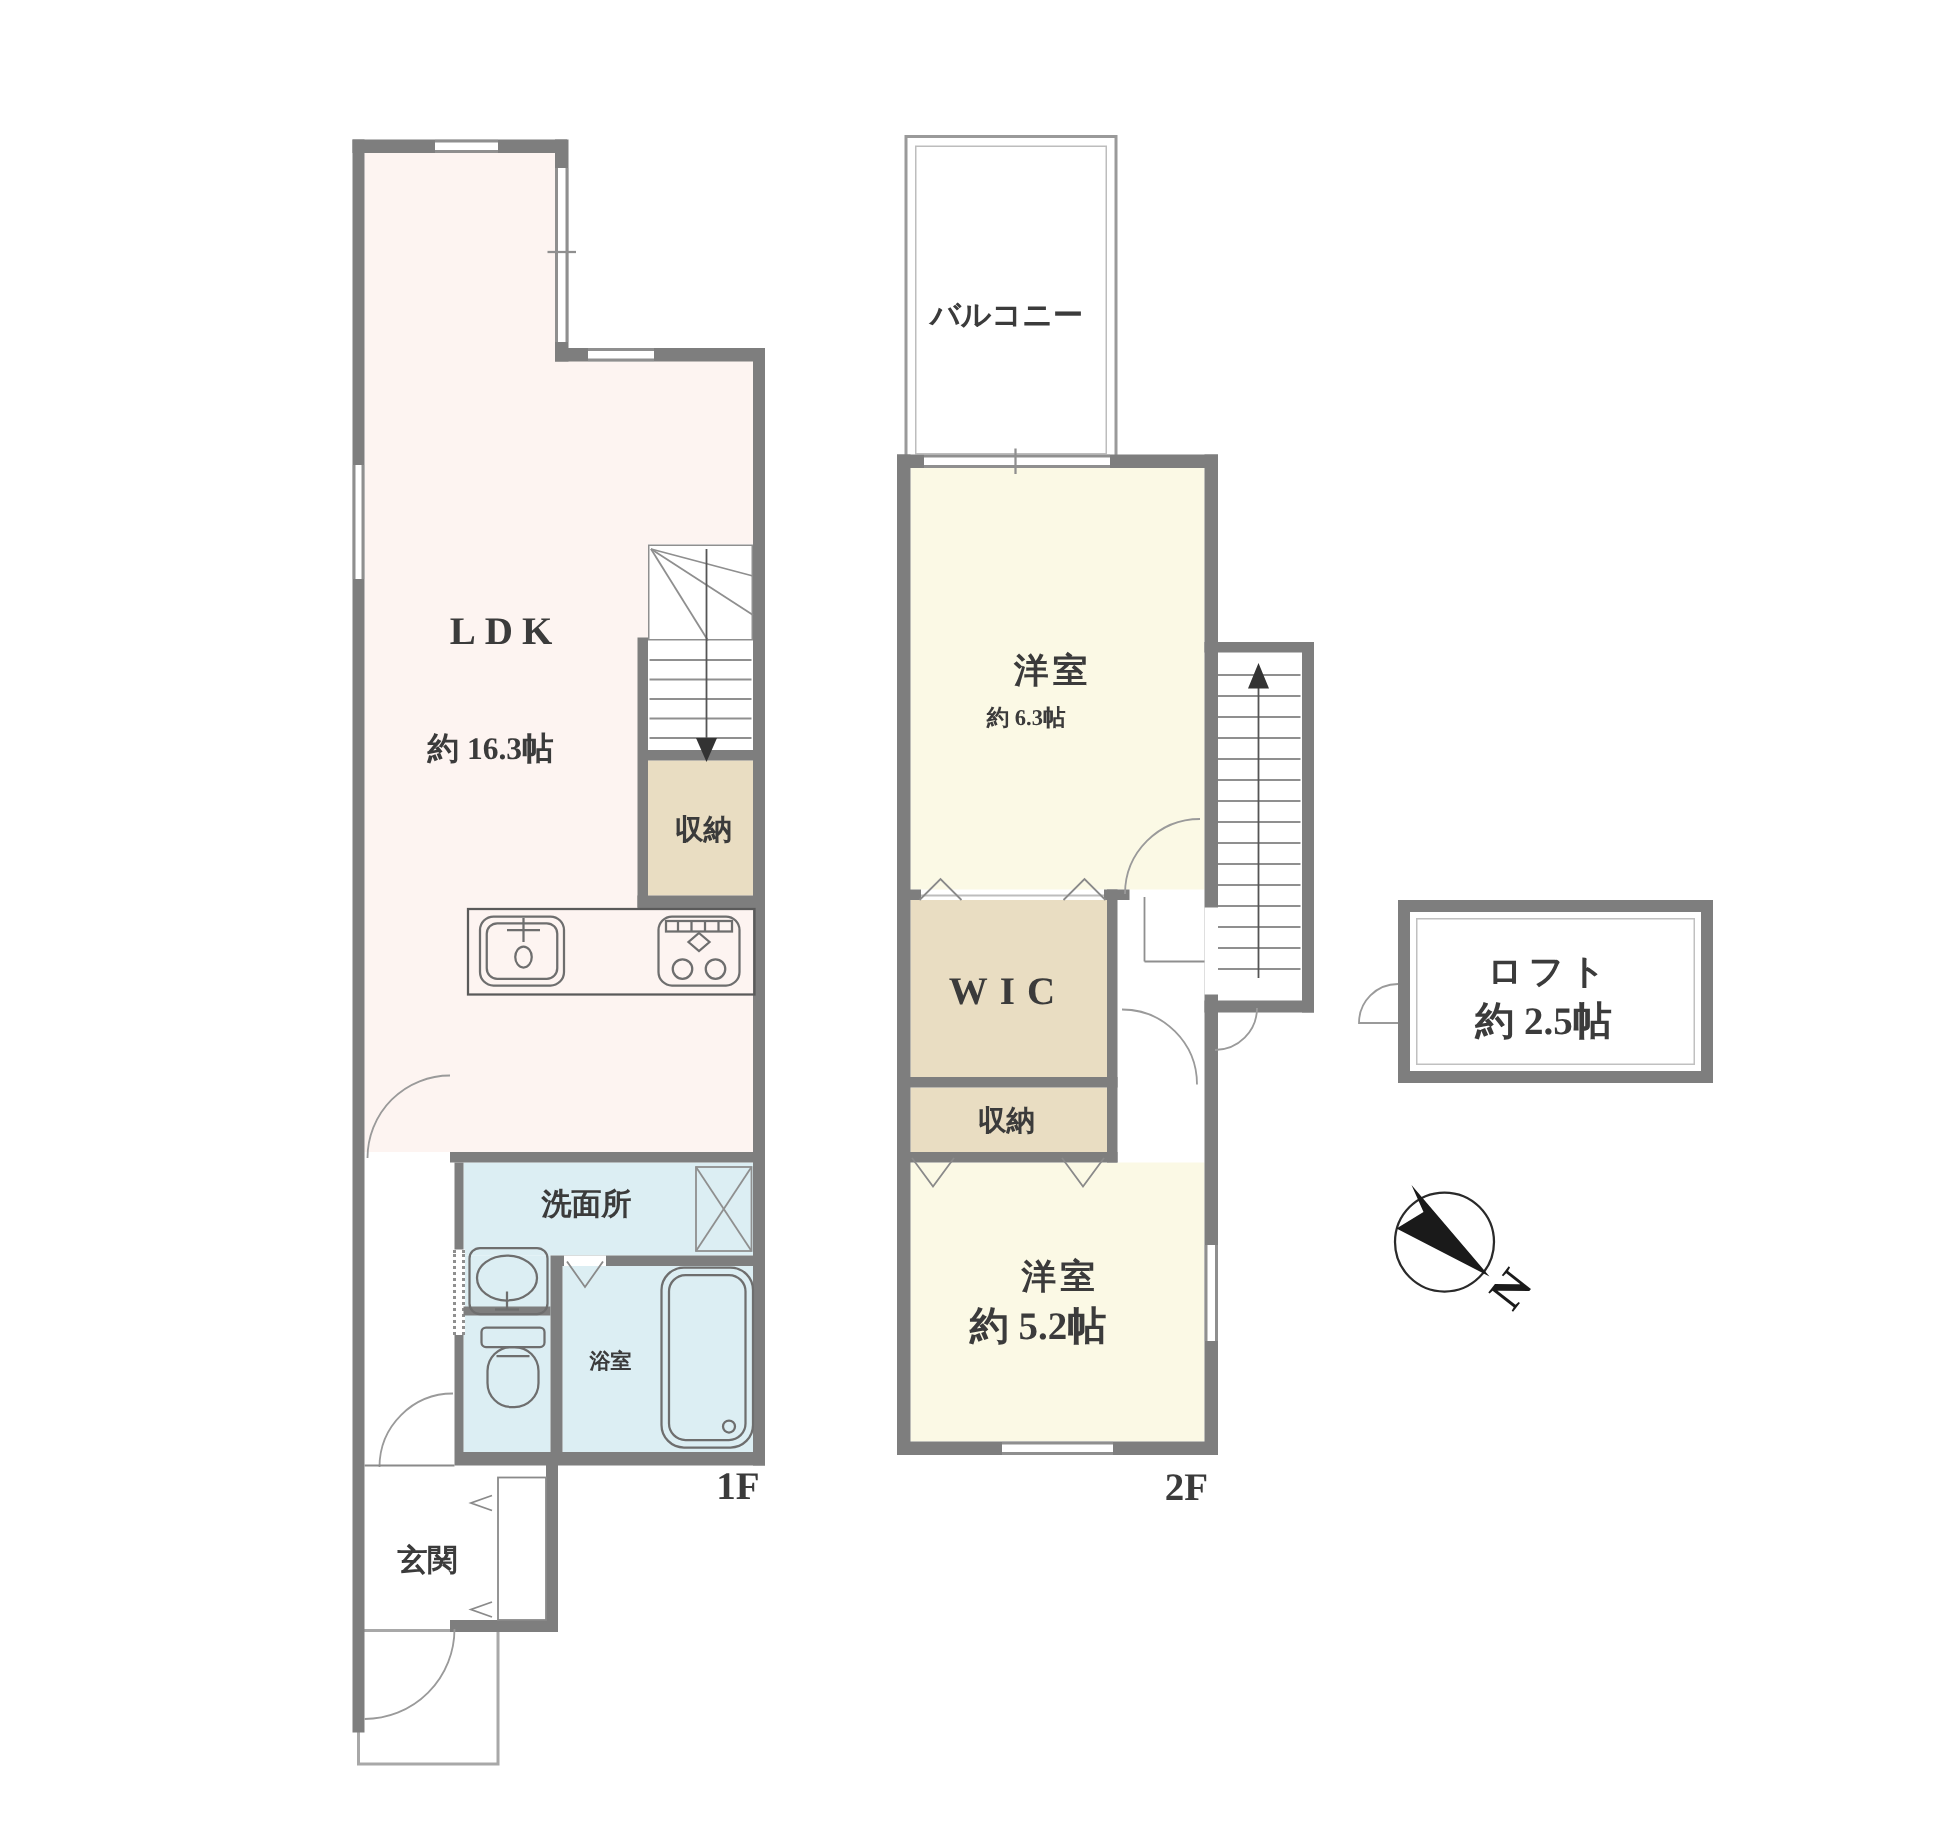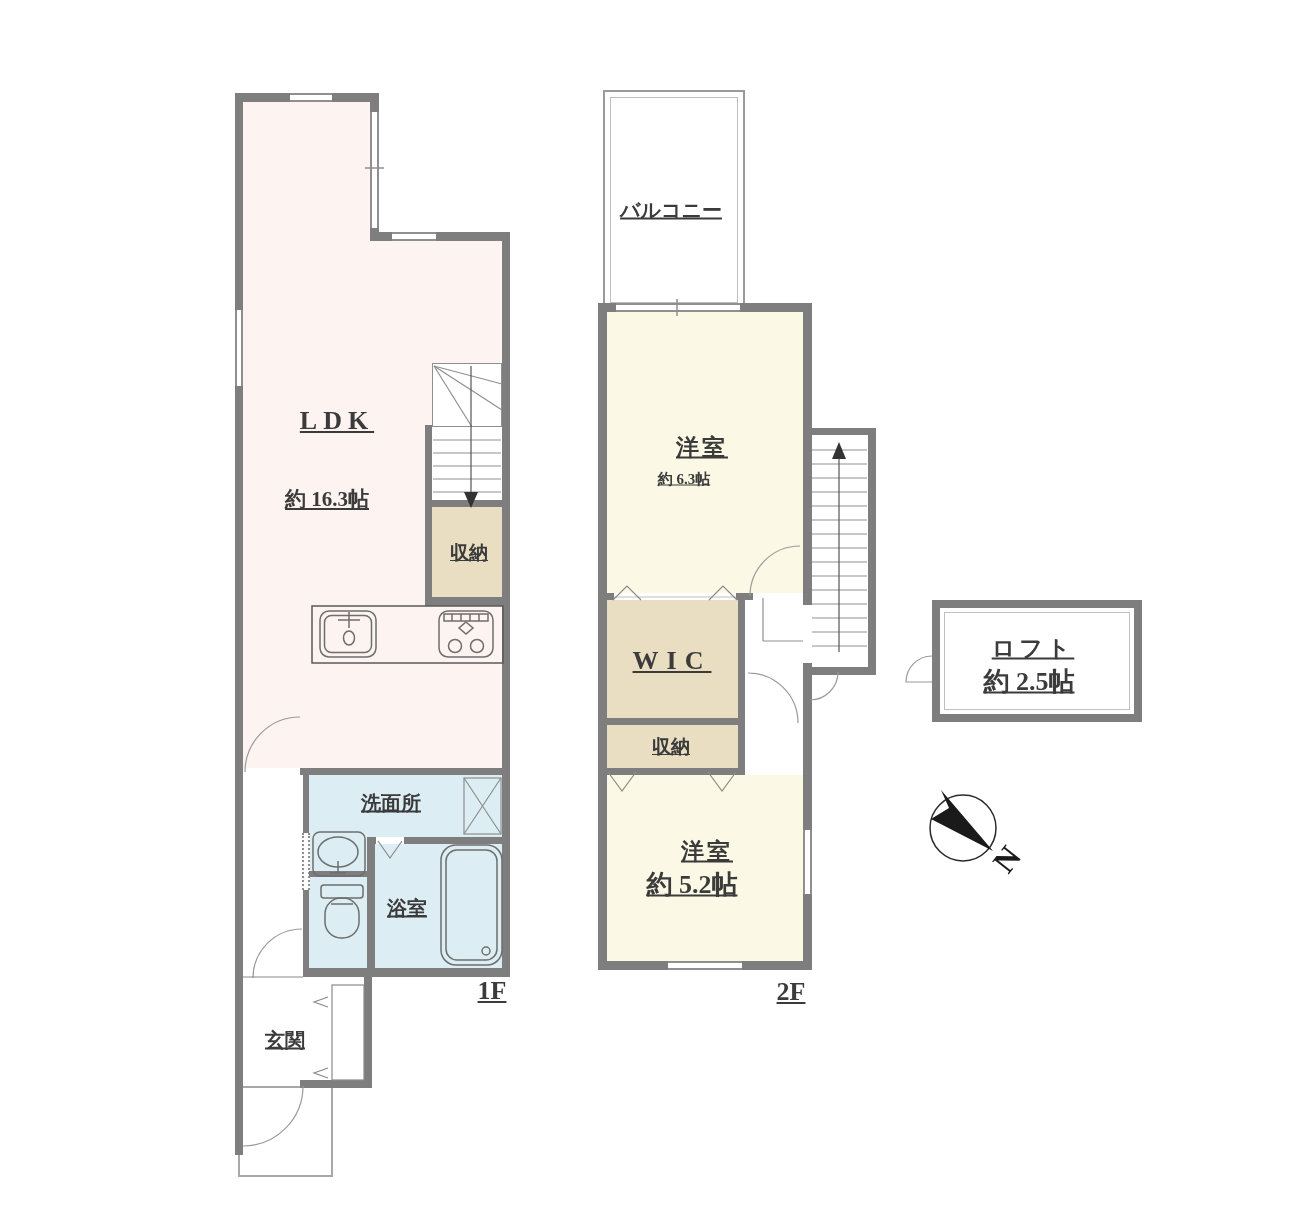--- a/index.html
+++ b/index.html
@@ -6,21 +6,21 @@
   .plan{position:relative;width:1300px;height:1223px;background:#fff;overflow:hidden;
         font-family:"Liberation Serif","DejaVu Serif",serif;}
   .abs{position:absolute;}
   .w{position:absolute;background:var(--wall,#7e7e7e);}
   .room{position:absolute;}
   .winh{position:absolute;background:#fff;border-top:2px solid var(--line,#8f8f8f);
         border-bottom:2px solid var(--line,#8f8f8f);box-sizing:border-box;}
   .winv{position:absolute;background:#fff;border-left:2px solid var(--line,#8f8f8f);
         border-right:2px solid var(--line,#8f8f8f);box-sizing:border-box;}
   .lbl{position:absolute;transform:translate(-50%,-50%);white-space:nowrap;
-       color:var(--text,#3b3b3b);font-weight:600;text-decoration:underline;}
+       color:var(--text,#3b3b3b);font-weight:600;}
   .thin{position:absolute;box-sizing:border-box;background:#fff;}
   .dash{position:absolute;background:#fff;border-left:2px dotted #8f8f8f;
         border-right:2px dotted #8f8f8f;box-sizing:border-box;}
 </style>
 </head>
 <body>
 
 <div class="plan">
 
   <div>
@@ -57,21 +57,21 @@
     <div class="w" style="left:425px;top:425px;width:7px;height:180px;"></div>
     <div class="w" style="left:432px;top:500px;width:70px;height:7px;"></div>
     <div class="w" style="left:425px;top:597px;width:85px;height:9px;"></div>
     <div class="w" style="left:364px;top:968px;width:8px;height:120px;"></div>
     <div class="w" style="left:300px;top:1080px;width:72px;height:8px;"></div>
 
     <div class="lbl" style="left:337px;top:421px;font-size:26px;letter-spacing:6px;">LDK</div>
     <div class="lbl" style="left:327px;top:455px;font-size:21px;margin-top:44px;">約 16.3帖</div>
     <div class="lbl" style="left:469px;top:553px;font-size:19px;">収納</div>
     <div class="lbl" style="left:391px;top:803px;font-size:20px;">洗面所</div>
-    <div class="lbl" style="left:407px;top:908px;font-size:20px;">浴室</div>
+    <div class="lbl" style="left:407px;top:908px;font-size:14px;">浴室</div>
     <div class="lbl" style="left:285px;top:1040px;font-size:20px;">玄関</div>
     <div class="lbl" style="left:492px;top:991px;font-size:26px;font-weight:600;">1F</div>
   </div>
 
   <div>
 
     <div class="thin" style="left:603px;top:90px;width:142px;height:222px;border:2px solid #9a9a9a;"></div>
     <div class="thin" style="left:610px;top:97px;width:128px;height:206px;border:1px solid #bdbdbd;"></div>
 
     <div class="room" style="left:607px;top:312px;width:196px;height:281px;background:var(--bedroom-fill,#fbf9e5);"></div>

